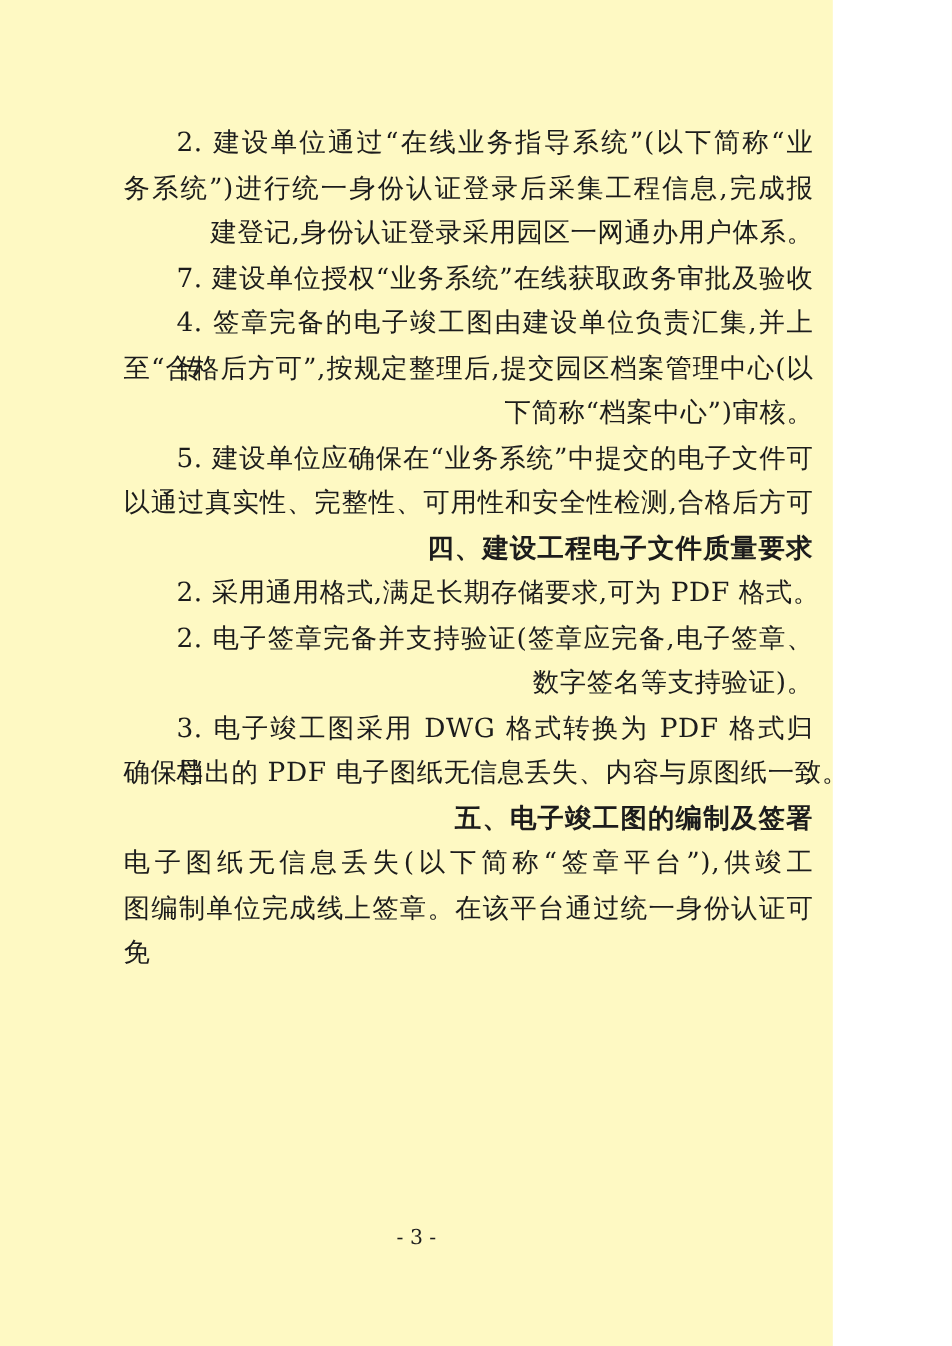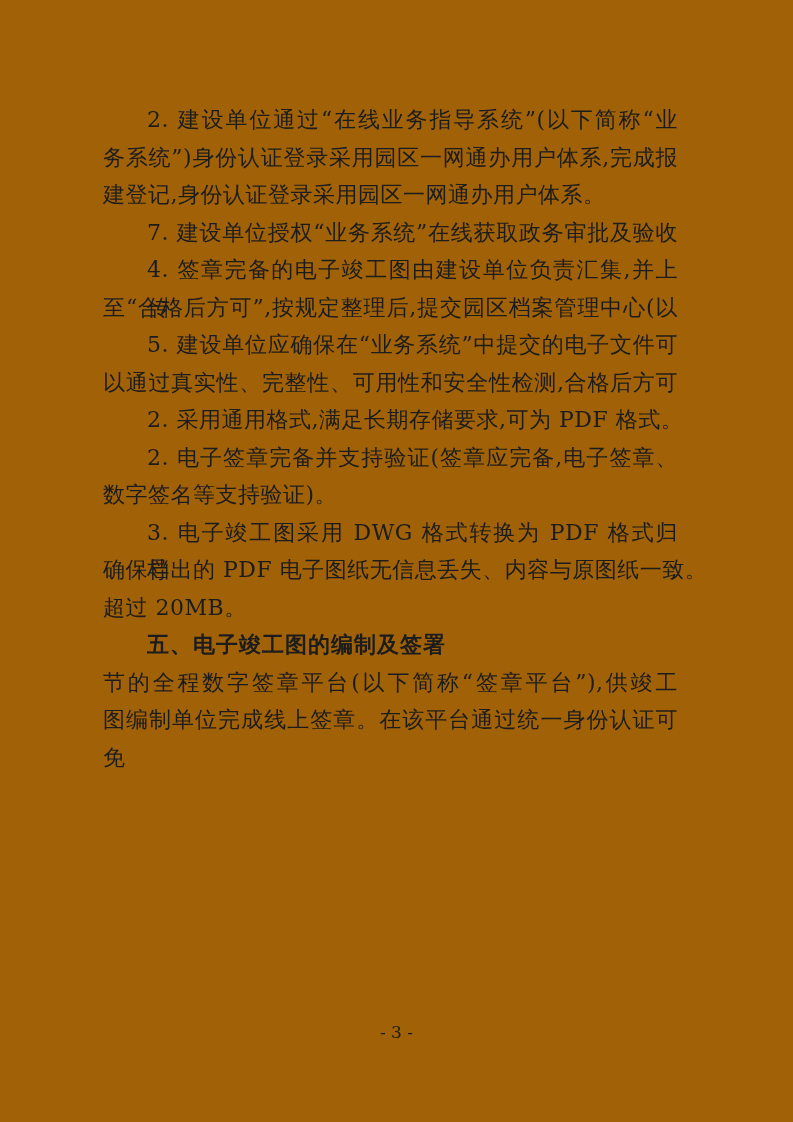--- a/index.html
+++ b/index.html
@@ -2,39 +2,40 @@
 <html><head>
 <meta charset="utf-8">
 <style>
   html, body {
     margin: 0;
     padding: 0;
     background: #ffffff;
   }
   .page {
     position: relative;
-    width: 793px;
+    width: 694px;
     height: 1122px;
-    background: #a16207;
+    background: #fef9c3;
     overflow: hidden;
     font-family: "DejaVu Serif", "Liberation Serif", serif;
     color: #1c1c1c;
   }
   .content {
     position: absolute;
     left: 103px;
     top: 101px;
     width: 575px;
   }
   .line {
     height: 37.5px;
     line-height: 37.5px;
     font-size: 22px;
     white-space: nowrap;
     letter-spacing: 0.5px;
+    text-align: right;
   }
   .line.justify {
     white-space: normal;
     text-align: justify;
     text-align-last: justify;
     text-justify: inter-character;
   }
   .line.indent {
     padding-left: 44px;
   }
@@ -54,31 +55,32 @@
     color: #1c1c1c;
     font-family: "DejaVu Serif", "Liberation Serif", serif;
   }
 </style>
 </head>
 <body>
 
 <div class="page">
   <div class="content" id="document-body">
       <div class="line indent justify">2. 建设单位通过“在线业务指导系统”(以下简称“业</div>
-      <div class="line justify">务系统”)身份认证登录采用园区一网通办用户体系,完成报</div>
+      <div class="line justify">务系统”)进行统一身份认证登录后采集工程信息,完成报</div>
       <div class="line">建登记,身份认证登录采用园区一网通办用户体系。</div>
       <div class="line indent justify">7. 建设单位授权“业务系统”在线获取政务审批及验收</div>
       <div class="line indent justify">4. 签章完备的电子竣工图由建设单位负责汇集,并上传</div>
       <div class="line justify">至“合格后方可”,按规定整理后,提交园区档案管理中心(以</div>
+      <div class="line">下简称“档案中心”)审核。</div>
       <div class="line indent justify">5. 建设单位应确保在“业务系统”中提交的电子文件可</div>
       <div class="line justify">以通过真实性、完整性、可用性和安全性检测,合格后方可</div>
+      <div class="line heading indent">四、建设工程电子文件质量要求</div>
       <div class="line indent">2. 采用通用格式,满足长期存储要求,可为 PDF 格式。</div>
       <div class="line indent justify">2. 电子签章完备并支持验证(签章应完备,电子签章、</div>
       <div class="line">数字签名等支持验证)。</div>
       <div class="line indent justify">3. 电子竣工图采用 DWG 格式转换为 PDF 格式归档,</div>
       <div class="line">确保导出的 PDF 电子图纸无信息丢失、内容与原图纸一致。</div>
-      <div class="line">超过 20MB。</div>
       <div class="line heading indent">五、电子竣工图的编制及签署</div>
-      <div class="line justify">节的全程数字签章平台(以下简称“签章平台”),供竣工</div>
+      <div class="line justify">电子图纸无信息丢失(以下简称“签章平台”),供竣工</div>
       <div class="line justify">图编制单位完成线上签章。在该平台通过统一身份认证可免</div>
     </div>
   <div class="footer">- 3 -</div>
 </div>
 
 </body></html>

